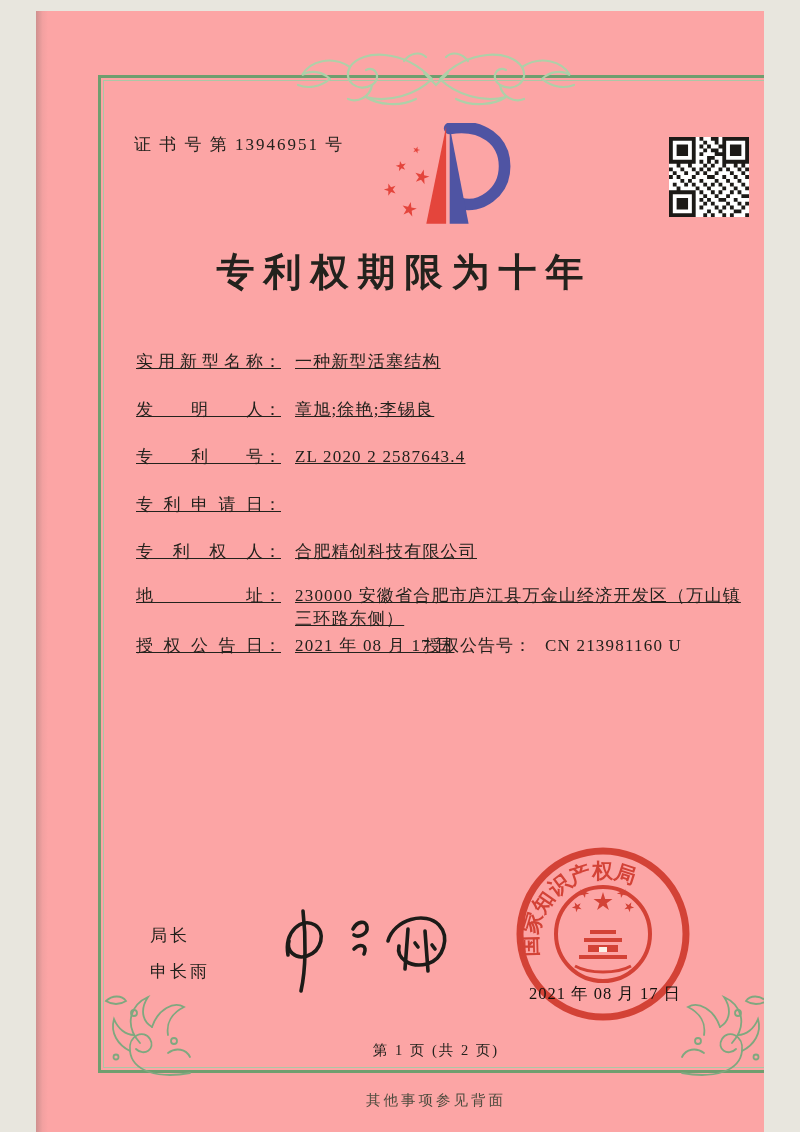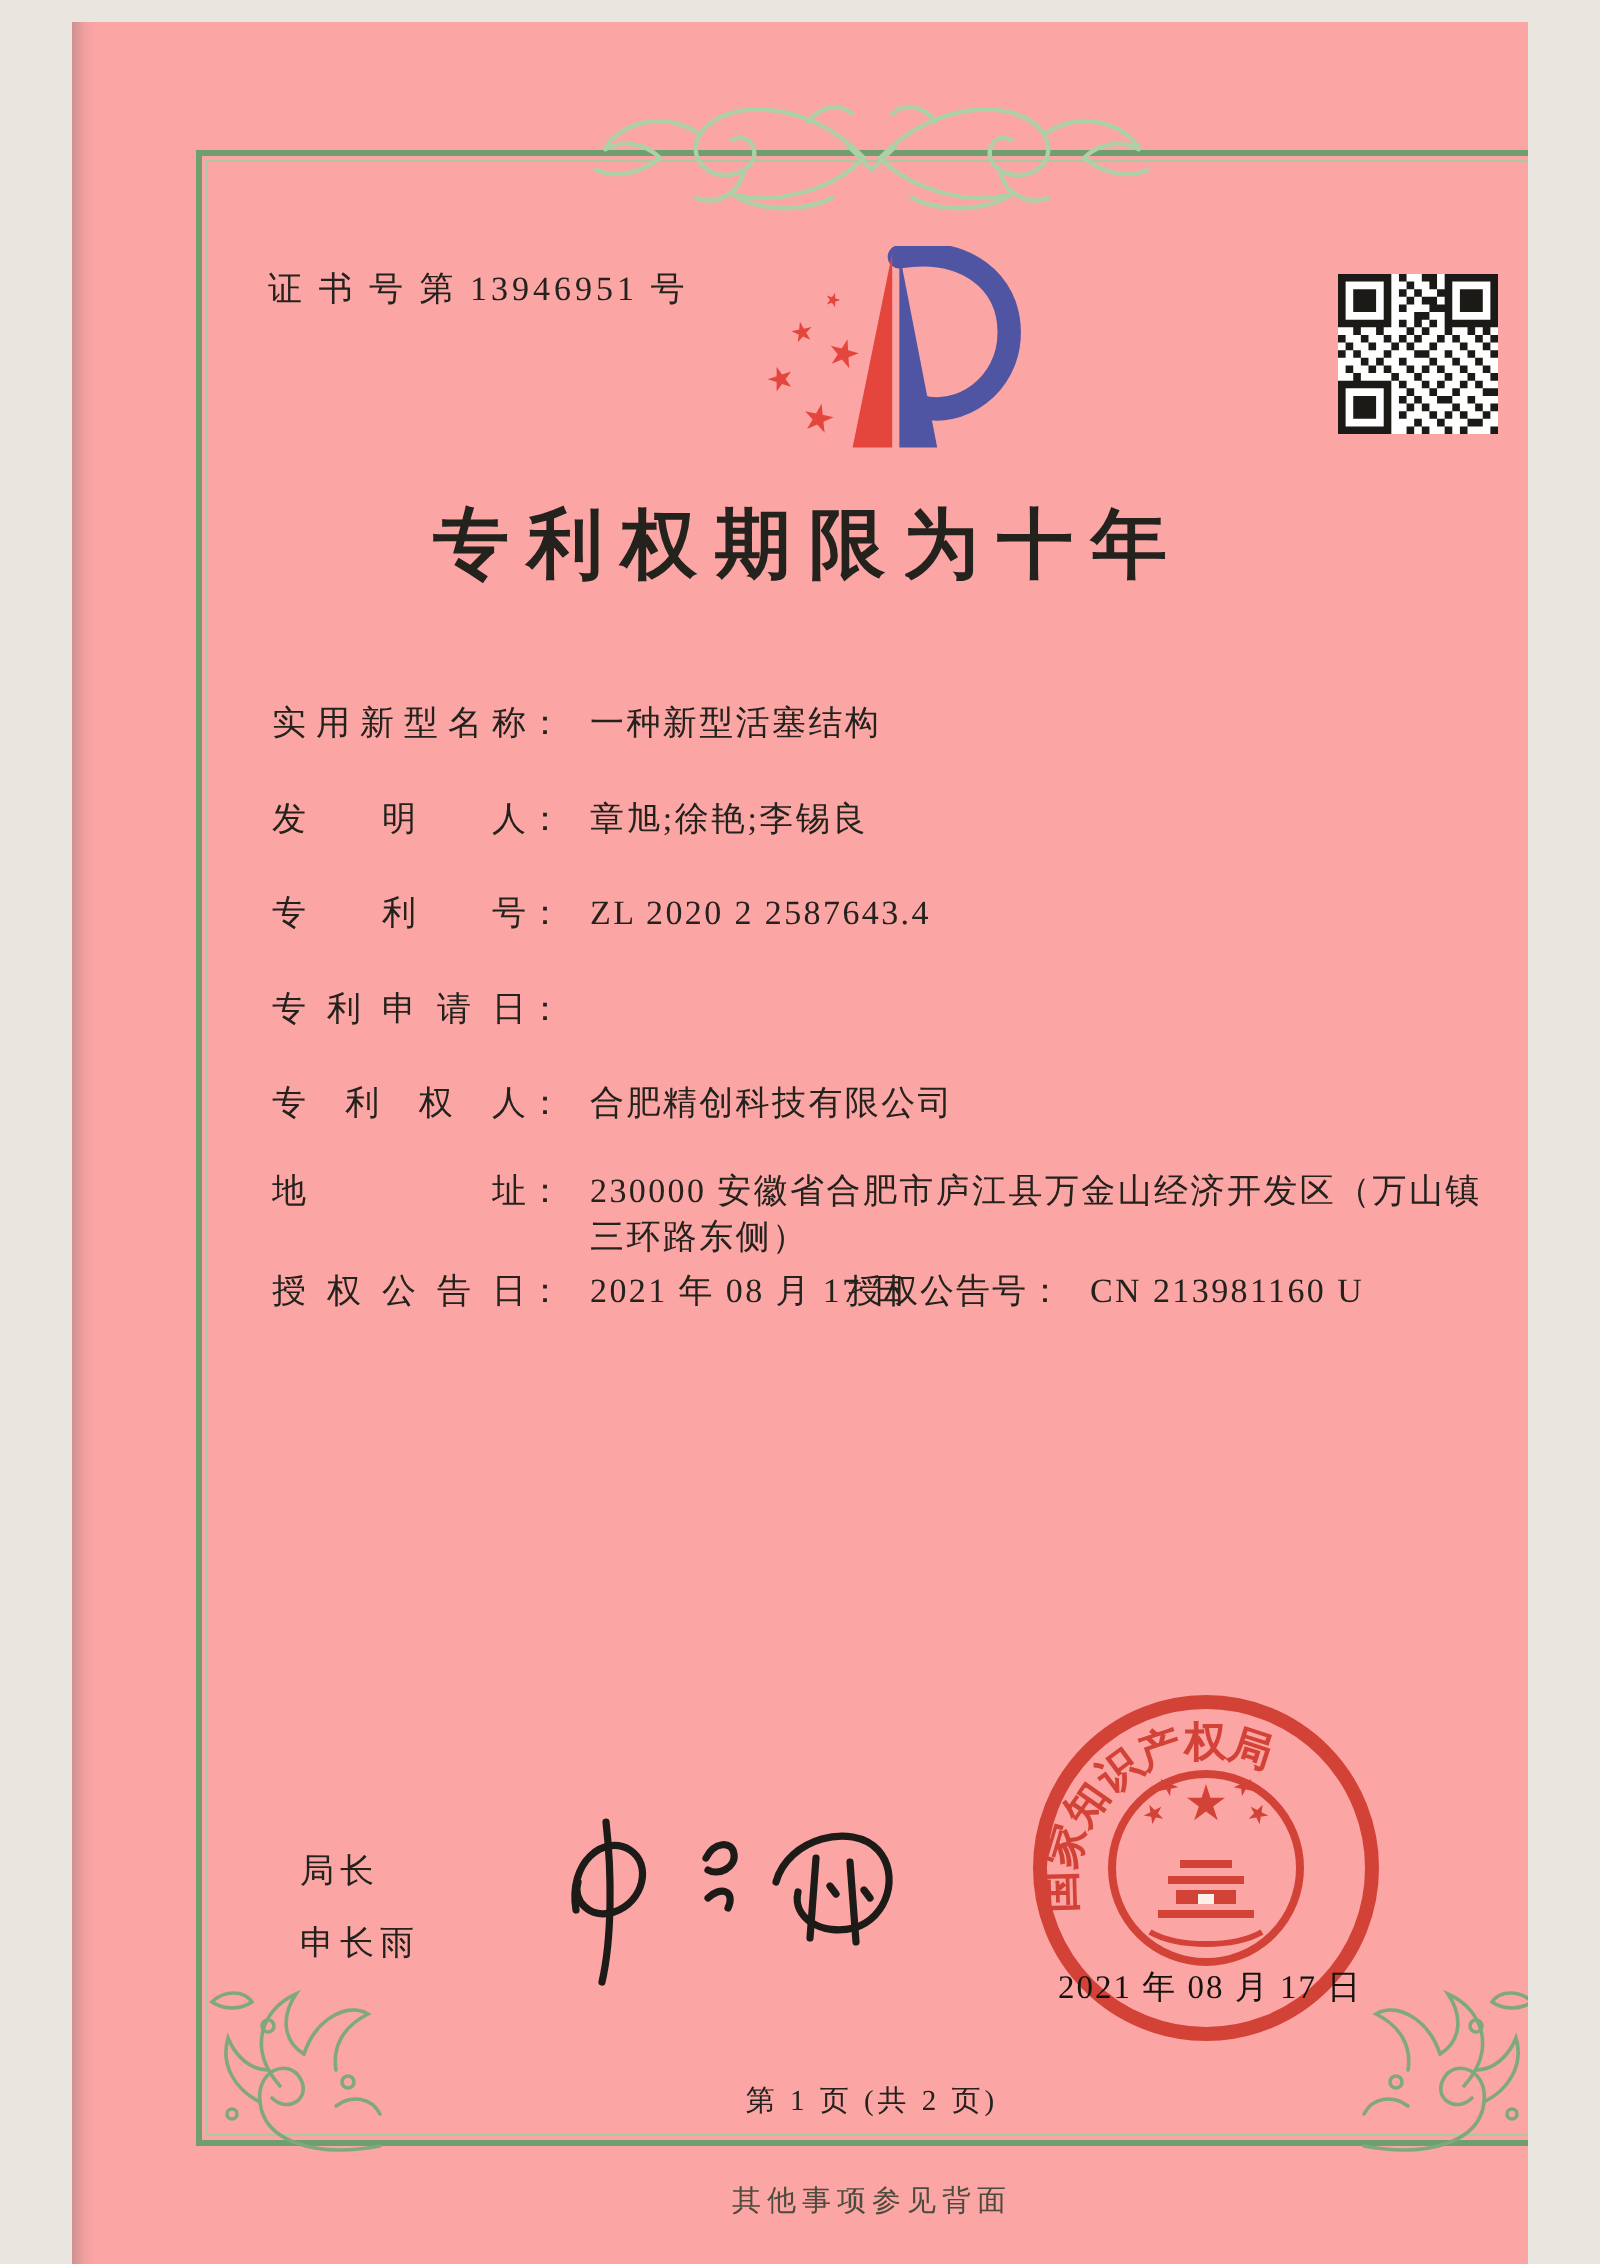--- a/index.html
+++ b/index.html
@@ -15,21 +15,21 @@
   .scan-edge{position:absolute;left:0;top:0;width:12px;height:100%;
     background:linear-gradient(to right,rgba(90,90,85,.28),rgba(90,90,85,.06) 55%,transparent);}
   .frame{position:absolute;left:62px;top:64px;width:676px;height:998px;
     box-sizing:border-box;border:3px solid #6f9e6f;}
   .frame-inner{position:absolute;inset:2px;border:1px solid #abc7a6;}
   .abs{position:absolute;}
   .cert-no{left:98px;top:122px;font-size:17px;letter-spacing:2px;}
   .title{left:0;right:0;top:236px;text-align:center;font-size:38px;font-weight:bold;
     letter-spacing:9px;text-indent:9px;}
   .row{position:absolute;left:100px;display:flex;align-items:flex-start;
-    font-size:17px;line-height:1.35;}
+    font-size:17px;line-height:1.35;text-decoration:underline;}
   .lbl{width:128px;flex:none;text-align:justify;text-align-last:justify;letter-spacing:1px;}
   .colon{flex:none;}
   .val{margin-left:14px;letter-spacing:1.2px;white-space:nowrap;}
   .val-block{margin-left:14px;letter-spacing:1.2px;}
   .grant-col2{position:absolute;left:288px;top:0;display:flex;white-space:nowrap;}
   .grant-col2 .lbl{width:auto;text-align:left;text-align-last:left;}
   .body-text{left:100px;top:660px;width:620px;font-size:15.5px;line-height:1.78;
     text-align:justify;letter-spacing:.6px;color:#3a392f;}
   .body-text p{margin:0;text-indent:2em;}
   .sig-title{left:114px;top:913px;font-size:17px;letter-spacing:3px;}

